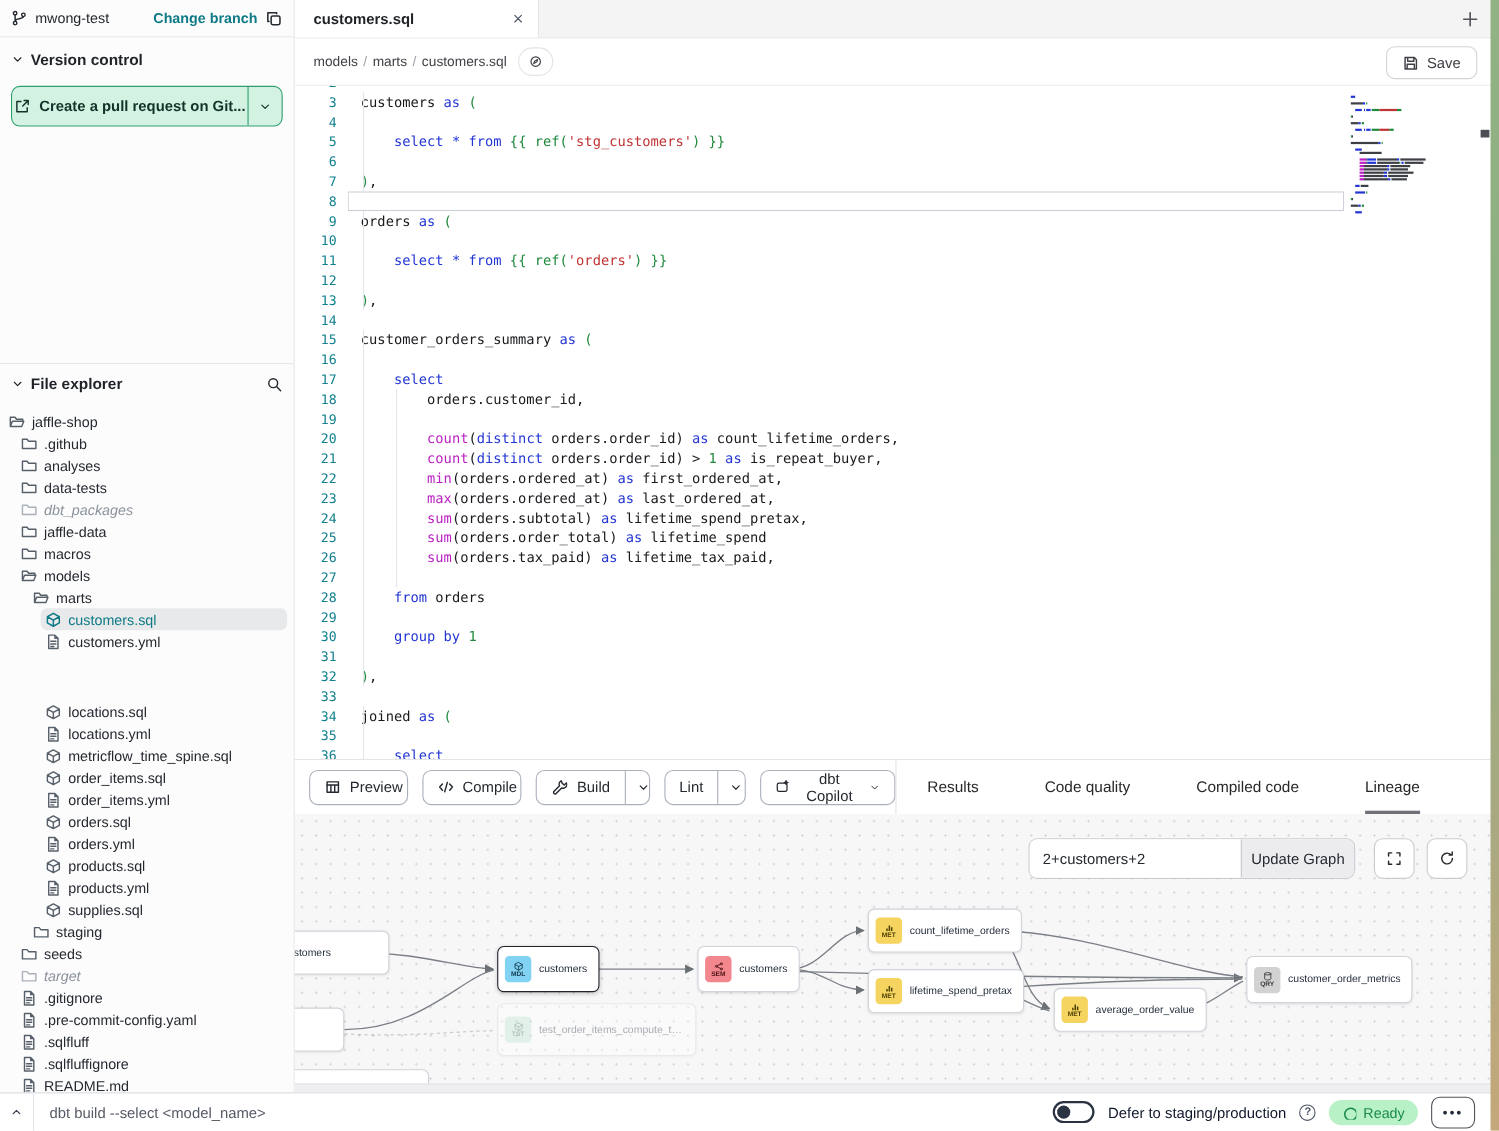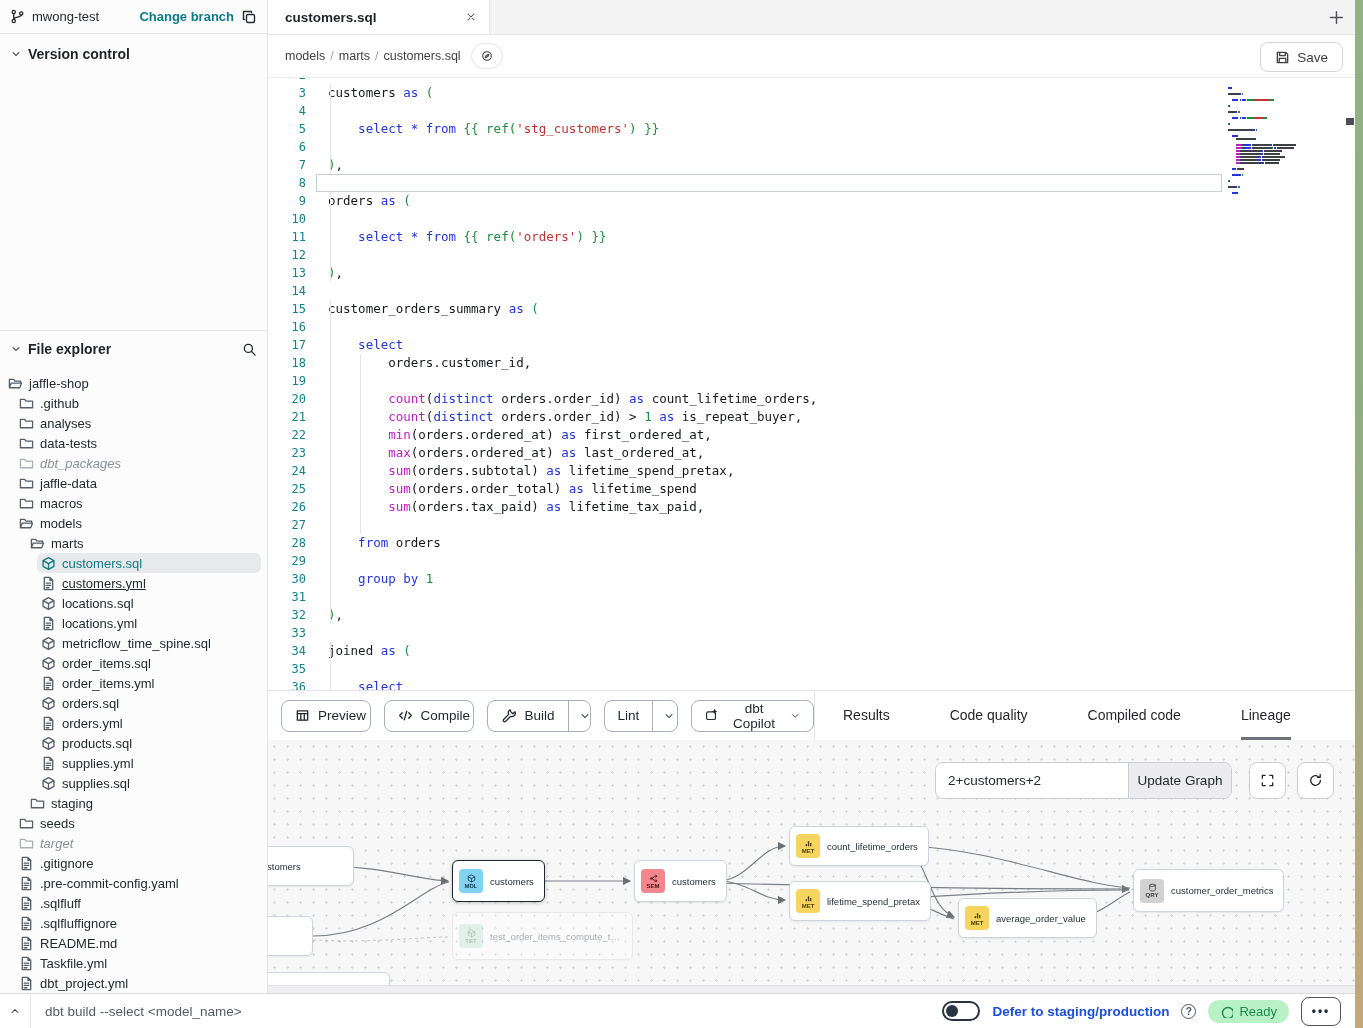--- a/index.html
+++ b/index.html
@@ -86,21 +86,21 @@
   .lin-scroll { position:absolute; bottom:0; left:0; right:0; height:8px; background:#efeff1; border-top:1px solid #e2e3e6; z-index:5; }
 
   
   .statusbar { height:35px; border-top:1px solid #d9dbe0; background:#fff; display:flex; align-items:center; position:relative; z-index:10; }
   .sb-collapse { width:30px; display:flex; align-items:center; justify-content:center; color:#374151; cursor:pointer; }
   .sb-divider { width:1px; height:35px; background:#e4e4e7; }
   .sb-cmd { margin-left:14px; font-size:13.5px; color:#555b66; cursor:text; }
   .sb-right { margin-left:auto; margin-right:22px; display:flex; align-items:center; gap:12px; }
   .toggle { width:38px; height:20px; border:2px solid #2a3342; border-radius:11px; position:relative; cursor:pointer; background:#fff; }
   .toggle .knob { position:absolute; left:2px; top:2px; width:12px; height:12px; border-radius:50%; background:#2a3342; }
-  .defer-label { font-weight:700; font-size:13.5px; color:#1d4ed8; }
+  .defer-label { font-weight:400; font-size:13.5px; color:#0f172a; }
   .help-circ { width:15px; height:15px; border:1.2px solid #4b5563; border-radius:50%; color:#4b5563; font-size:10px; font-weight:700; display:flex; align-items:center; justify-content:center; cursor:pointer; }
   .ready-pill { display:flex; align-items:center; gap:6px; padding:4px 12px; border-radius:14px; background:#b8f1c6; color:#1a8a4a; font-size:13px; font-weight:500; }
   .dots-btn { width:40px; height:29px; border:1.3px solid #52525b; border-radius:8px; display:flex; align-items:center; justify-content:center; color:#1f2937; font-size:12px; letter-spacing:2px; font-weight:700; cursor:pointer; }
 
   .edge-strip { position:absolute; top:0; bottom:0; right:0; width:8px; z-index:60; background:linear-gradient(180deg,#93b284 0%,#8fae80 40%,#a8a981 72%,#c4a87a 100%); }
 
   .ic { width:15px; height:15px; fill:none; stroke:currentColor; stroke-width:1.4; stroke-linecap:round; stroke-linejoin:round; }
   .ic.small { width:12px; height:12px; }
 </style>
 </head>
@@ -207,20 +207,33 @@
             <use href="#i-copy"></use>
           </svg>
       </div>
       <div class="vc-section">
         <div class="sec-title">
           <svg class="ic small">
               <use href="#i-chev-d"></use>
             </svg>
           <span>Version control</span>
         </div>
+        <div class="pr-btn">
+          <div class="pr-main">
+            <svg class="ic">
+                <use href="#i-extlink"></use>
+              </svg>
+            <span>Create a pull request on Git...</span>
+          </div>
+          <div class="pr-caret">
+            <svg class="ic small">
+                <use href="#i-chev-d"></use>
+              </svg>
+          </div>
+        </div>
       </div>
       <div class="fe-section">
         <div class="fe-title-row">
           <div class="sec-title">
             <svg class="ic small">
                 <use href="#i-chev-d"></use>
               </svg>
             <span>File explorer</span>
           </div>
           <svg class="ic">
@@ -281,27 +294,27 @@
                 <use href="#i-folder-open"></use>
               </svg>
               <span>marts</span>
             </div>
             <div class="tree-row sel" style="margin-left: 33px; padding-left: 4px;">
               <svg class="ic">
                 <use href="#i-model"></use>
               </svg>
               <span>customers.sql</span>
             </div>
-            <div class="tree-row" style="margin-left: 33px; padding-left: 4px; text-decoration: underline;">
+            <div class="tree-row" style="margin-left: 33px; padding-left: 4px;">
               <svg class="ic">
                 <use href="#i-file"></use>
               </svg>
               <span>customers.yml</span>
             </div>
-            <div class="tree-row" style="margin-left: 33px; padding-left: 4px;">
+            <div class="tree-row" style="margin-left: 33px; padding-left: 4px; margin-top: 44px;">
               <svg class="ic">
                 <use href="#i-model"></use>
               </svg>
               <span>locations.sql</span>
             </div>
             <div class="tree-row" style="margin-left: 33px; padding-left: 4px;">
               <svg class="ic">
                 <use href="#i-file"></use>
               </svg>
               <span>locations.yml</span>
@@ -339,21 +352,21 @@
             <div class="tree-row" style="margin-left: 33px; padding-left: 4px;">
               <svg class="ic">
                 <use href="#i-model"></use>
               </svg>
               <span>products.sql</span>
             </div>
             <div class="tree-row" style="margin-left: 33px; padding-left: 4px;">
               <svg class="ic">
                 <use href="#i-file"></use>
               </svg>
-              <span>supplies.yml</span>
+              <span>products.yml</span>
             </div>
             <div class="tree-row" style="margin-left: 33px; padding-left: 4px;">
               <svg class="ic">
                 <use href="#i-model"></use>
               </svg>
               <span>supplies.sql</span>
             </div>
             <div class="tree-row" style="margin-left: 22px; padding-left: 4px;">
               <svg class="ic">
                 <use href="#i-folder"></use>

